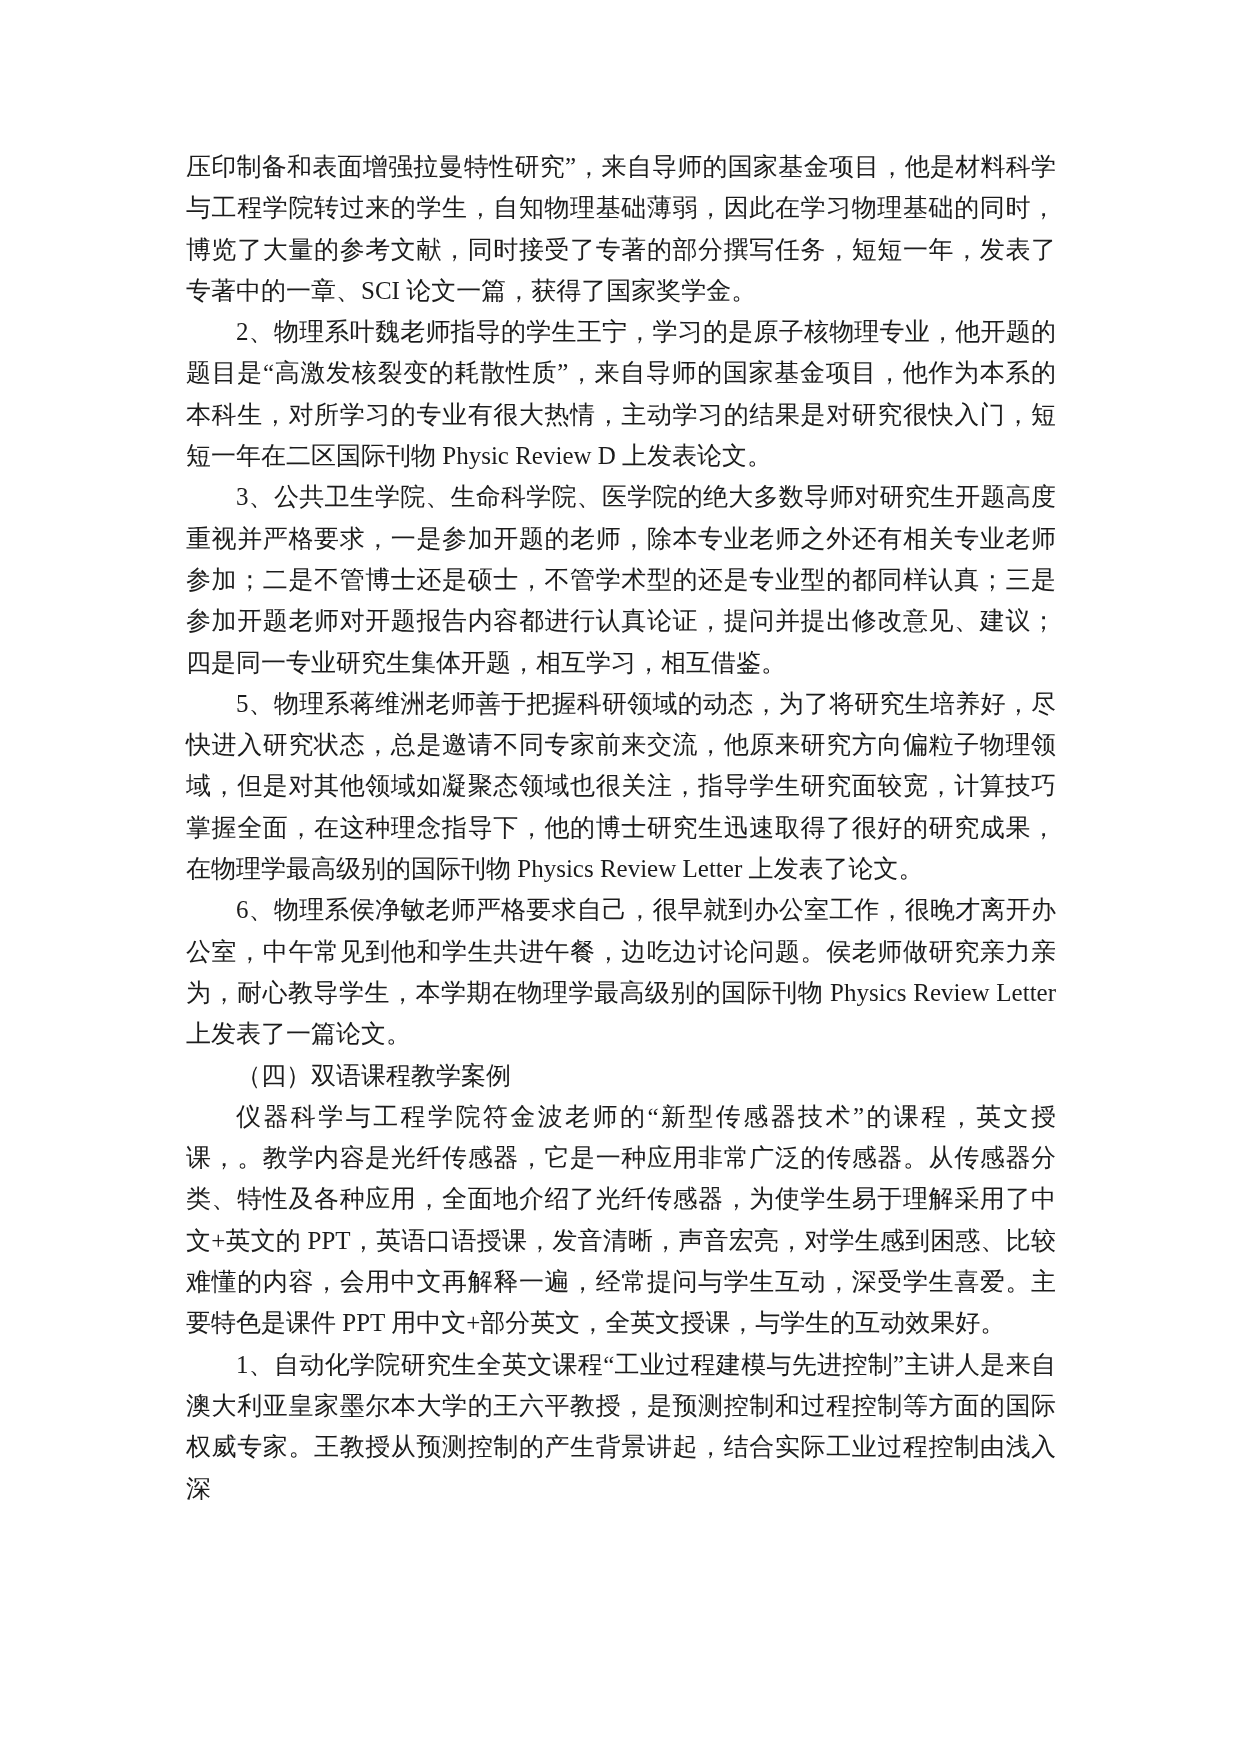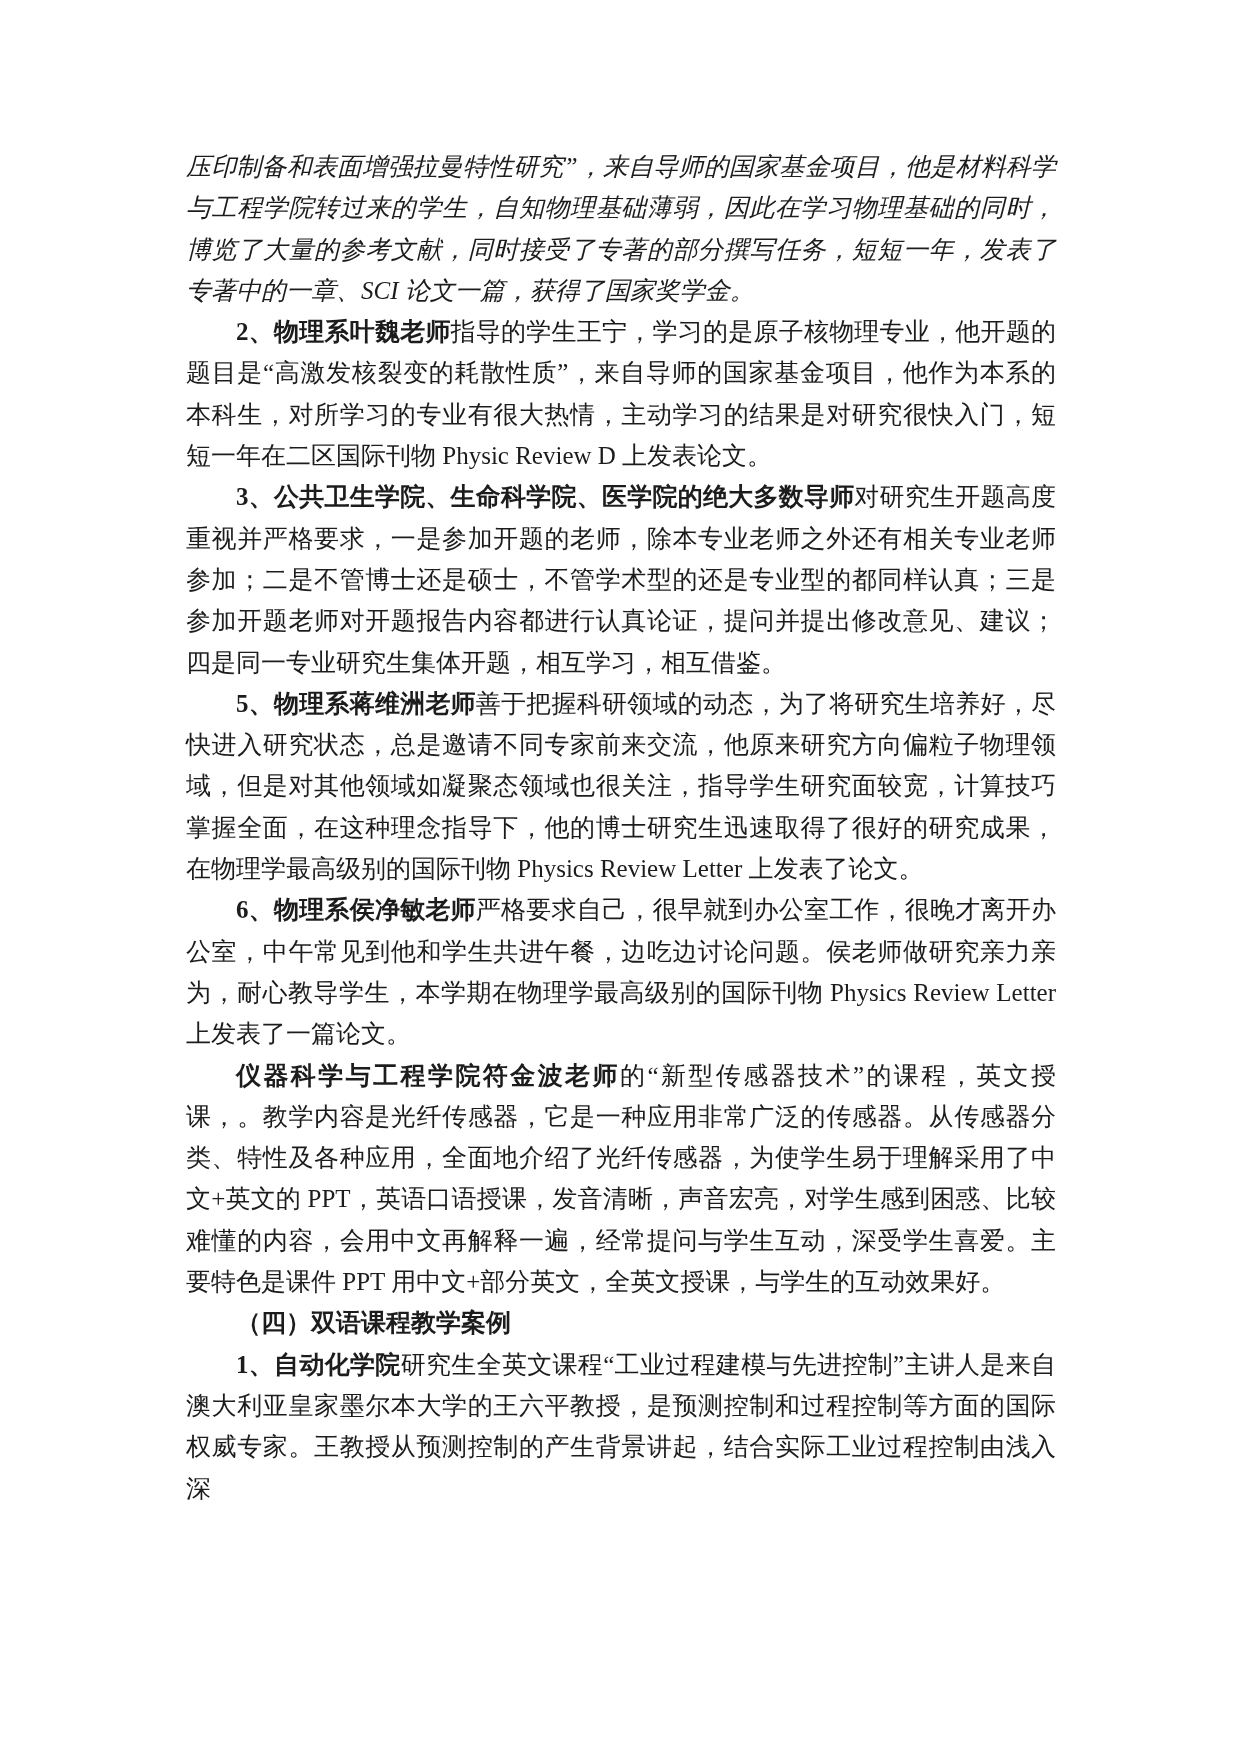--- a/index.html
+++ b/index.html
@@ -28,33 +28,32 @@
     letter-spacing: 0px;
   }
   .doc-body p {
     margin: 0;
     padding: 0;
     text-indent: 2em;
     word-break: break-all;
   }
   .doc-body p.no-indent {
     text-indent: 0;
-    font-style: italic;
   }
   .doc-body .bold {
-    font-weight: bold;
+    font-weight: normal;
   }
 </style>
 </head>
 <body>
 
 <div class="page" style="background: rgb(255, 255, 255);">
   <div class="doc-body" style="color: rgb(28, 28, 28);">
     <p class="no-indent"><span>压印制备和表面增强拉曼特性研究”，来自导师的国家基金项目，他是材料科学与工程学院转过来的学生，自知物理基础薄弱，因此在学习物理基础的同时，博览了大量的参考文献，同时接受了专著的部分撰写任务，短短一年，发表了专著中的一章、SCI 论文一篇，获得了国家奖学金。</span></p>
     <p><span class="bold">2、物理系叶魏老师</span><span>指导的学生王宁，学习的是原子核物理专业，他开题的题目是“高激发核裂变的耗散性质”，来自导师的国家基金项目，他作为本系的本科生，对所学习的专业有很大热情，主动学习的结果是对研究很快入门，短短一年在二区国际刊物 Physic Review D 上发表论文。</span></p>
     <p><span class="bold">3、公共卫生学院、生命科学院、医学院的绝大多数导师</span><span>对研究生开题高度重视并严格要求，一是参加开题的老师，除本专业老师之外还有相关专业老师参加；二是不管博士还是硕士，不管学术型的还是专业型的都同样认真；三是参加开题老师对开题报告内容都进行认真论证，提问并提出修改意见、建议；四是同一专业研究生集体开题，相互学习，相互借鉴。</span></p>
     <p><span class="bold">5、物理系蒋维洲老师</span><span>善于把握科研领域的动态，为了将研究生培养好，尽快进入研究状态，总是邀请不同专家前来交流，他原来研究方向偏粒子物理领域，但是对其他领域如凝聚态领域也很关注，指导学生研究面较宽，计算技巧掌握全面，在这种理念指导下，他的博士研究生迅速取得了很好的研究成果，在物理学最高级别的国际刊物 Physics Review Letter 上发表了论文。</span></p>
     <p><span class="bold">6、物理系侯净敏老师</span><span>严格要求自己，很早就到办公室工作，很晚才离开办公室，中午常见到他和学生共进午餐，边吃边讨论问题。侯老师做研究亲力亲为，耐心教导学生，本学期在物理学最高级别的国际刊物 Physics Review Letter 上发表了一篇论文。</span></p>
+    <p><span class="bold">（四）双语课程教学案例</span></p>
     <p><span class="bold">仪器科学与工程学院符金波老师</span><span>的“新型传感器技术”的课程，英文授课，。教学内容是光纤传感器，它是一种应用非常广泛的传感器。从传感器分类、特性及各种应用，全面地介绍了光纤传感器，为使学生易于理解采用了中文+英文的 PPT，英语口语授课，发音清晰，声音宏亮，对学生感到困惑、比较难懂的内容，会用中文再解释一遍，经常提问与学生互动，深受学生喜爱。主要特色是课件 PPT 用中文+部分英文，全英文授课，与学生的互动效果好。</span></p>
-    <p><span class="bold">（四）双语课程教学案例</span></p>
     <p><span class="bold">1、自动化学院</span><span>研究生全英文课程“工业过程建模与先进控制”主讲人是来自澳大利亚皇家墨尔本大学的王六平教授，是预测控制和过程控制等方面的国际权威专家。王教授从预测控制的产生背景讲起，结合实际工业过程控制由浅入深</span></p>
   </div>
 </div>
 
 </body></html>

